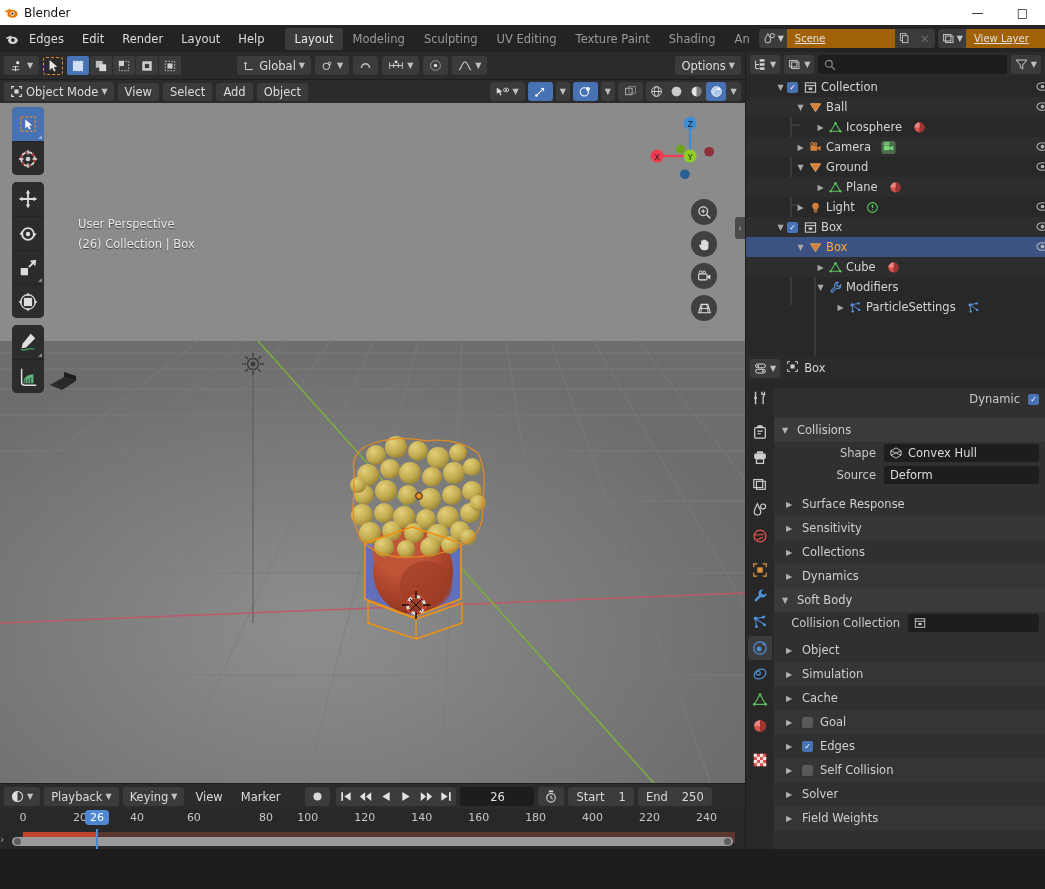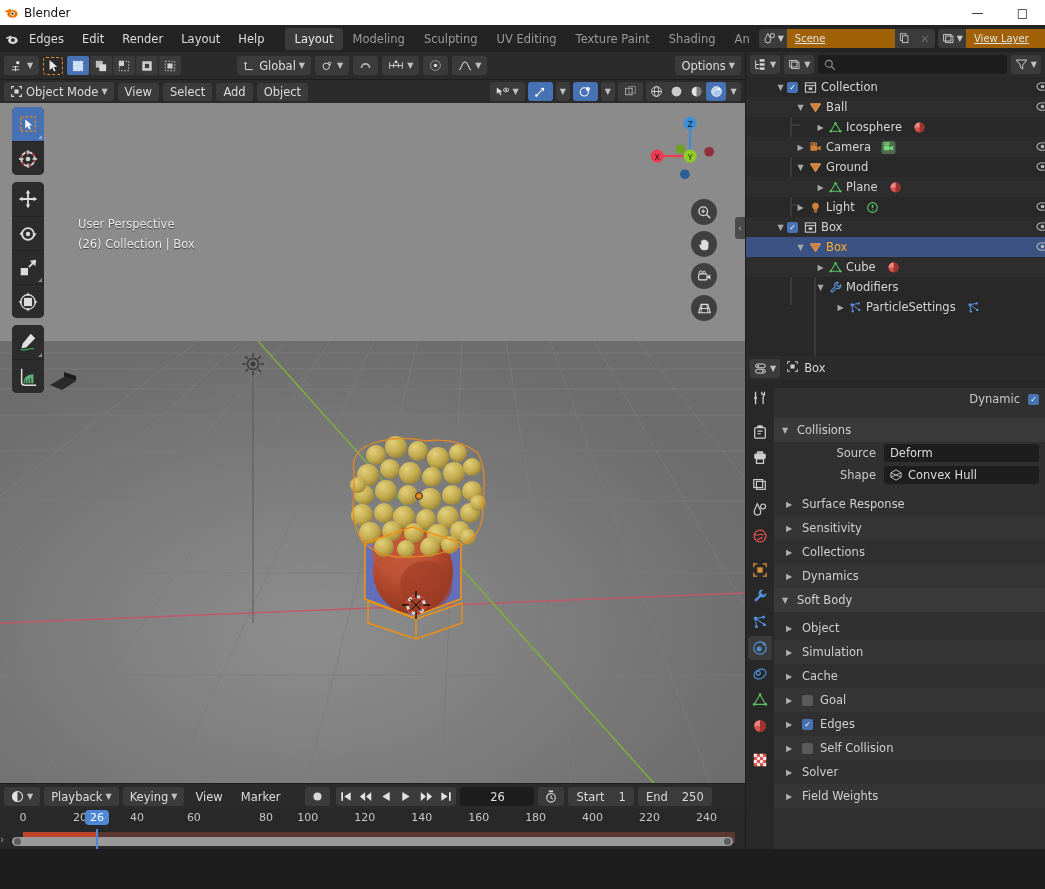--- a/index.html
+++ b/index.html
@@ -1128,33 +1128,33 @@
           </div>
 
           <div style="height:8px;"></div>
 
           <div class="panelhdr filled">
             <span class="arr">▼</span>
             <span>Collisions</span>
           </div>
 
           <div class="fieldrow">
-            <span class="fieldlbl">Source</span>
-            <span class="fieldbox">
-              <span>Deform</span>
-            </span>
-          </div>
-          <div class="fieldrow">
             <span class="fieldlbl">Shape</span>
             <span class="fieldbox">
               <svg width="12" height="12" viewBox="0 0 14 14">
                   <path d="M7 1 L13 4.5 L13 9.5 L7 13 L1 9.5 L1 4.5 Z" fill="none" stroke="#c8c8c8" stroke-width="1.1"></path>
                   <path d="M1 4.5 L13 9.5 M13 4.5 L1 9.5" stroke="#c8c8c8" stroke-width="1"></path>
                 </svg>
               <span>Convex Hull</span>
+            </span>
+          </div>
+          <div class="fieldrow">
+            <span class="fieldlbl">Source</span>
+            <span class="fieldbox">
+              <span>Deform</span>
             </span>
           </div>
 
           <div style="height:6px;"></div>
           <div id="coll-sections">
               <div class="subhdr">
                 <span class="arr">▶</span>
                 <span>Surface Response</span>
               </div>
               <div class="subhdr alt">
@@ -1169,20 +1169,31 @@
                 <span class="arr">▶</span>
                 <span>Dynamics</span>
               </div>
             </div>
 
           <div class="panelhdr filled">
             <span class="arr">▼</span>
             <span>Soft Body</span>
           </div>
 
+          <div class="fieldrow" style="padding-left:14px;">
+            <span class="fieldlbl" style="width:112px;">Collision Collection</span>
+            <span class="fieldbox">
+              <svg width="12" height="12" viewBox="0 0 14 14">
+                  <rect x="1.5" y="2" width="11" height="10" fill="none" stroke="#c8c8c8" stroke-width="1.1"></rect>
+                  <path d="M1.5 5 L12.5 5" stroke="#c8c8c8" stroke-width="1.1"></path>
+                  <rect x="5" y="7" width="4" height="2.5" fill="#c8c8c8"></rect>
+                </svg>
+              <span></span>
+            </span>
+          </div>
 
           <div style="height:4px;"></div>
           <div id="sb-sections">
               <div class="subhdr">
                 <span class="arr">▶</span>
                 <span>Object</span>
               </div>
               <div class="subhdr alt">
                 <span class="arr">▶</span>
                 <span>Simulation</span>

